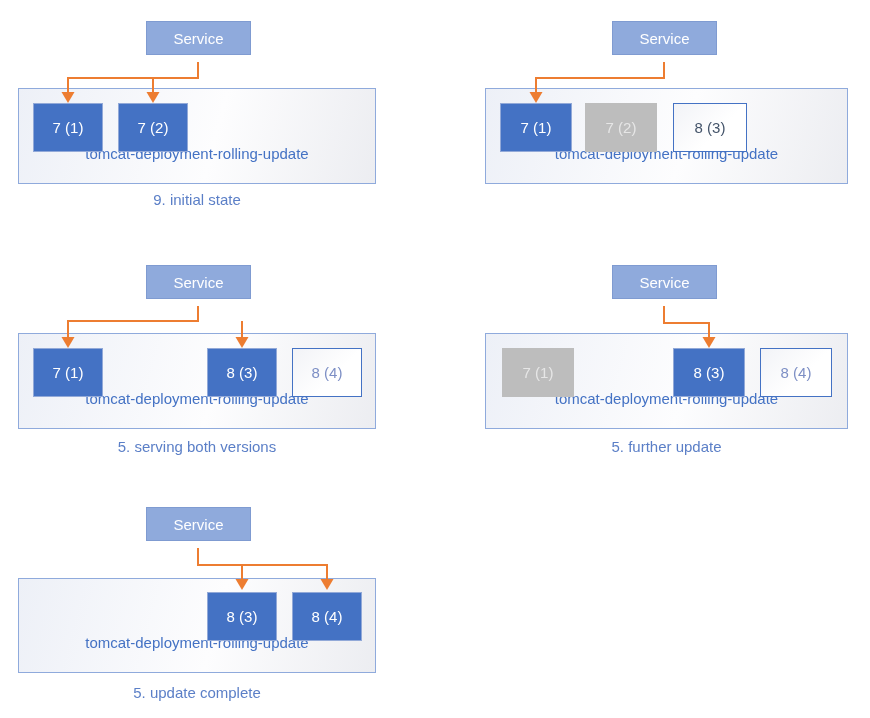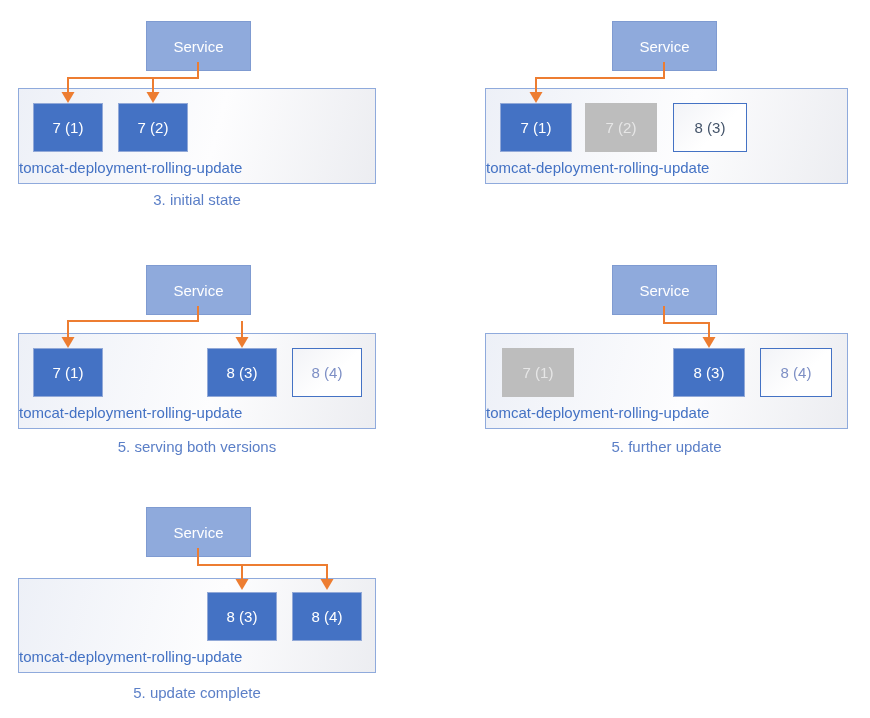--- a/index.html
+++ b/index.html
@@ -1,33 +1,33 @@
 <!DOCTYPE html>
 <html style="--service_fill: #8FAADC; --service_border: #7F9BD1; --container_border: #8FAADC; --pod_active: #4472C4; --pod_terminating: #BDBDBD; --pod_terminating_text: #E6E6E6; --pod_new_border: #4472C4; --pod_new_text: #7D8FC5; --pod_new_text_dark: #44546A; --deployment_label_text: #4472C4; --caption_text: #5B7FC7; --arrow: #ED7D31;"><head>
 <meta charset="utf-8">
 <style>
   html,body{margin:0;padding:0;background:#ffffff;}
   body{font-family:"Liberation Sans", sans-serif; -webkit-font-smoothing:antialiased;}
   .canvas{position:relative;width:870px;height:718px;background:#ffffff;overflow:hidden;}
 
   .service{
-    position:absolute;width:105px;height:50px;box-sizing:border-box;
+    position:absolute;width:105px;height:34px;box-sizing:border-box;
     background:var(--service_fill,#8FAADC);
     border:1px solid var(--service_border,#7F9BD1);
     color:#ffffff;display:flex;align-items:center;justify-content:center;
     font-size:15px;z-index:2;
   }
   .deploy{
     position:absolute;height:96px;box-sizing:border-box;
     border:1.5px solid var(--container_border,#8FAADC);
     background:linear-gradient(105deg,#edf0f7 0%,#fdfdfe 55%,#ecedf1 100%);
     z-index:1;
   }
   .deploy-label{
-    position:absolute;left:0;right:0;bottom:7px;
+    position:absolute;left:0;right:0;bottom:21px;text-align:center;
     color:var(--deployment_label_text,#4472C4);font-size:15px;
   }
   .pod{
     position:absolute;width:70px;height:49px;box-sizing:border-box;
     display:flex;align-items:center;justify-content:center;
     font-size:15px;z-index:3;
   }
   .pod.active{background:var(--pod_active,#4472C4);color:#ffffff;border:1px solid #92a9d8;}
   .pod.terminating{background:var(--pod_terminating,#BDBDBD);color:var(--pod_terminating_text,#E6E6E6);}
   .pod.new{background:linear-gradient(135deg,#f2f3f7,#ffffff 60%);border:1.5px solid var(--pod_new_border,#4472C4);color:var(--pod_new_text,#7D8FC5);}
@@ -46,21 +46,21 @@
 <div class="canvas">
 
   <div class="service" style="left:146px;top:21px">
     <span>Service</span>
   </div>
   <div class="deploy" style="left:18px;top:88px;width:358px">
     <div class="deploy-label">tomcat-deployment-rolling-update</div>
   </div>
   <div class="pod active" style="left:33px;top:103px">7 (1)</div>
   <div class="pod active" style="left:118px;top:103px">7 (2)</div>
-  <div class="caption" style="left:18px;top:191px;width:358px">3. initial state</div>
+  <div class="caption" style="left:18px;top:191px;width:358px">9. initial state</div>
 
   <div class="service" style="left:612px;top:21px">
     <span>Service</span>
   </div>
   <div class="deploy" style="left:485px;top:88px;width:363px">
     <div class="deploy-label">tomcat-deployment-rolling-update</div>
   </div>
   <div class="pod active" style="left:500px;top:103px;width:72px">7 (1)</div>
   <div class="pod terminating" style="left:585px;top:103px;width:72px">7 (2)</div>
   <div class="pod new dark" style="left:673px;top:103px;width:74px">8 (3)</div>

